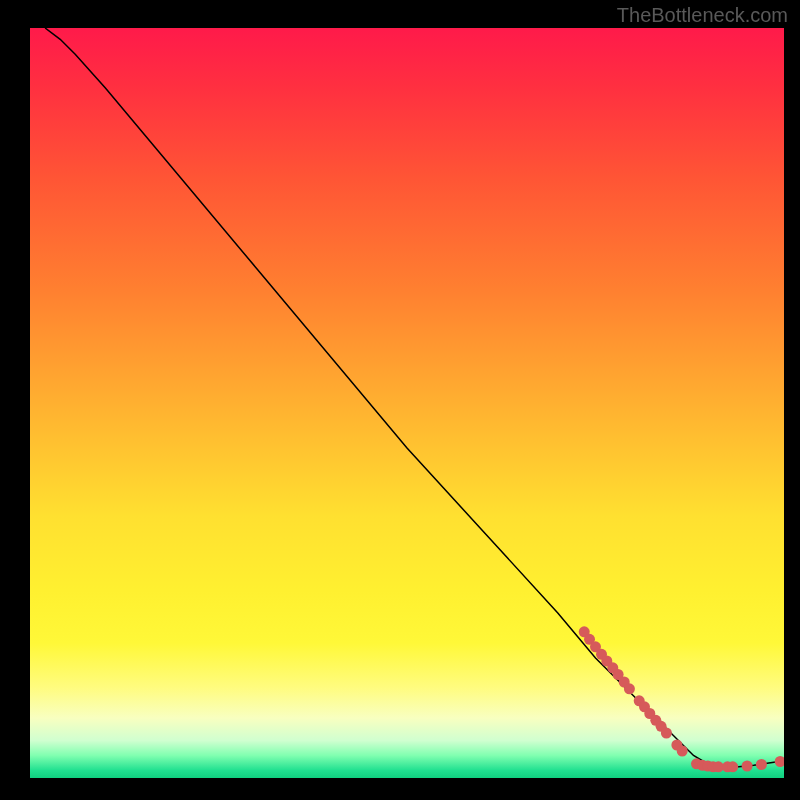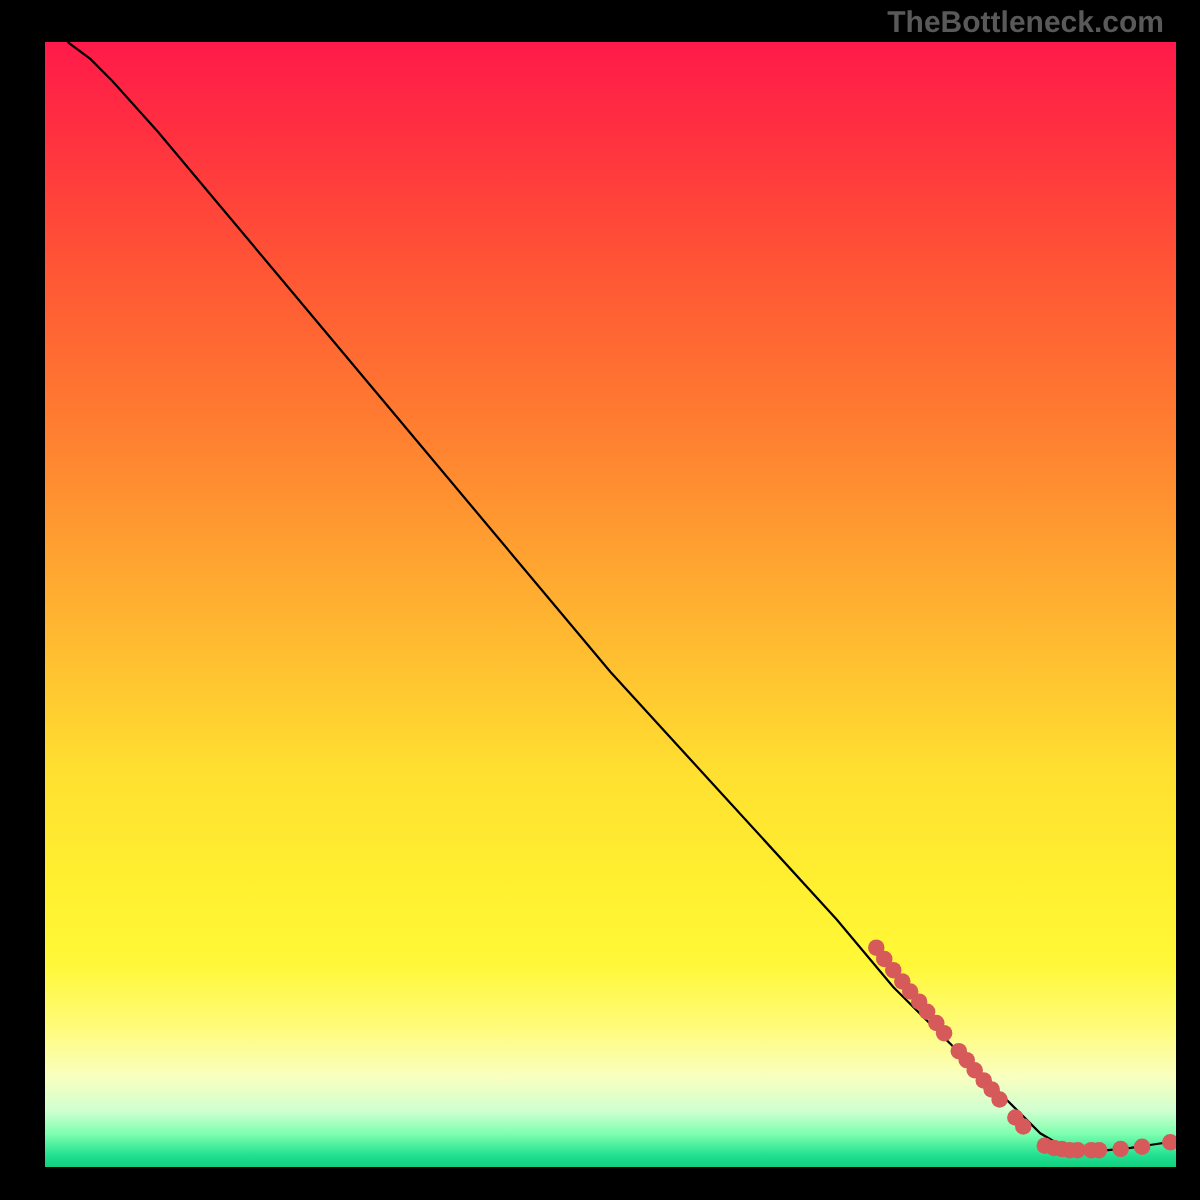--- a/index.html
+++ b/index.html
@@ -6,24 +6,24 @@
   body {
     width: 800px;
     height: 800px;
     background: #000;
     position: relative;
     font-family: Arial, sans-serif;
   }
   .watermark {
     position: absolute;
     top: 4px;
-    right: 24px;
+    right: 12px;
     color: #595959;
     font-size: 20px;
-    font-weight: 700;
+    font-weight: 400;
     z-index: 10;
     text-align: right;
   }
   .plot-area {
     position: absolute;
     left: 30px;
     top: 28px;
     width: 754px;
     height: 750px;
     background: linear-gradient(to bottom,

